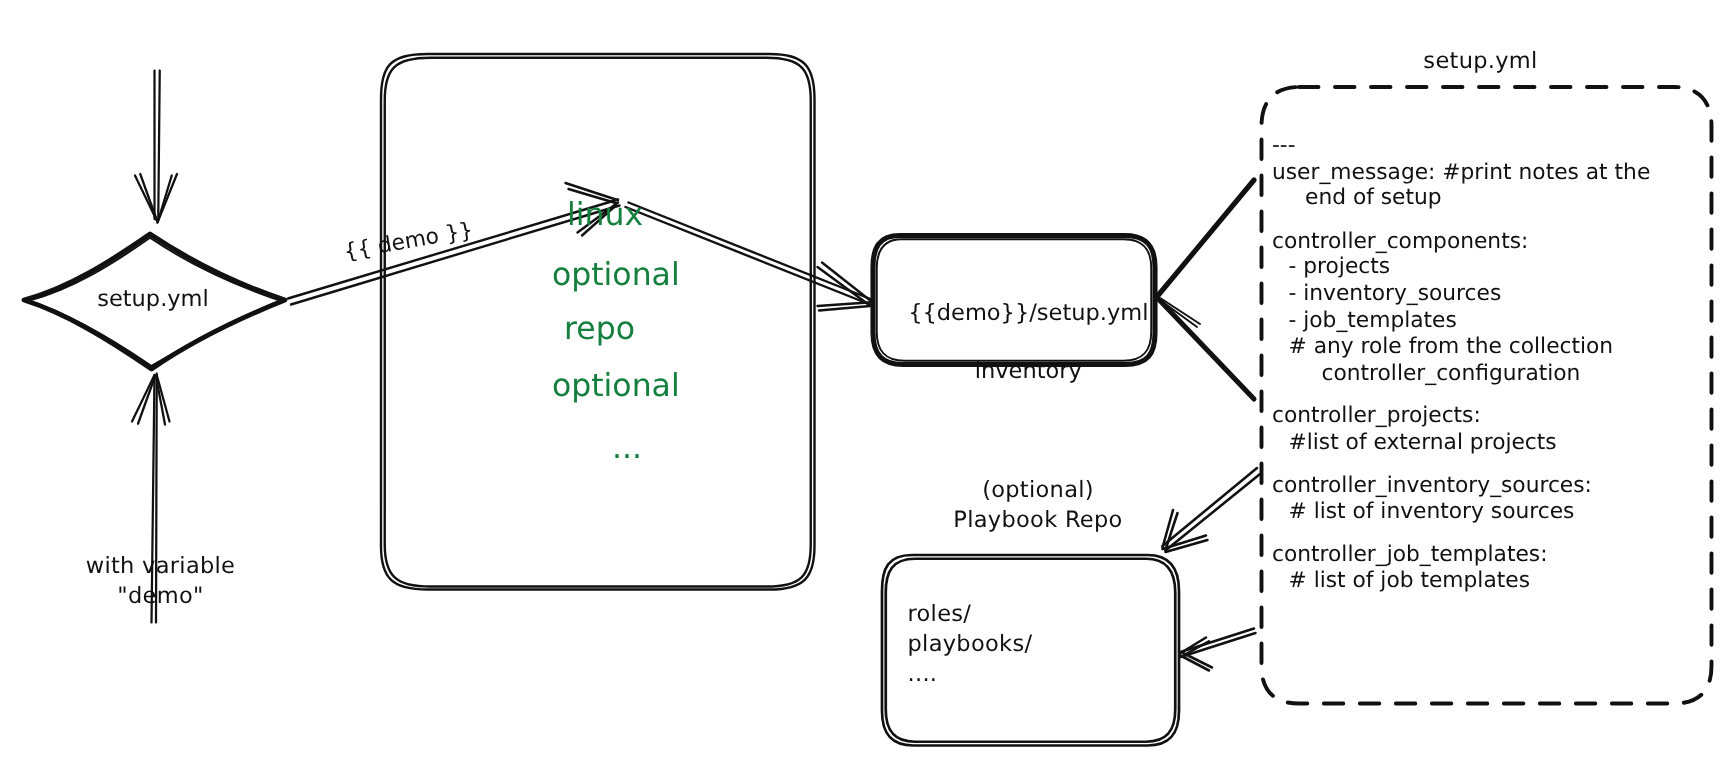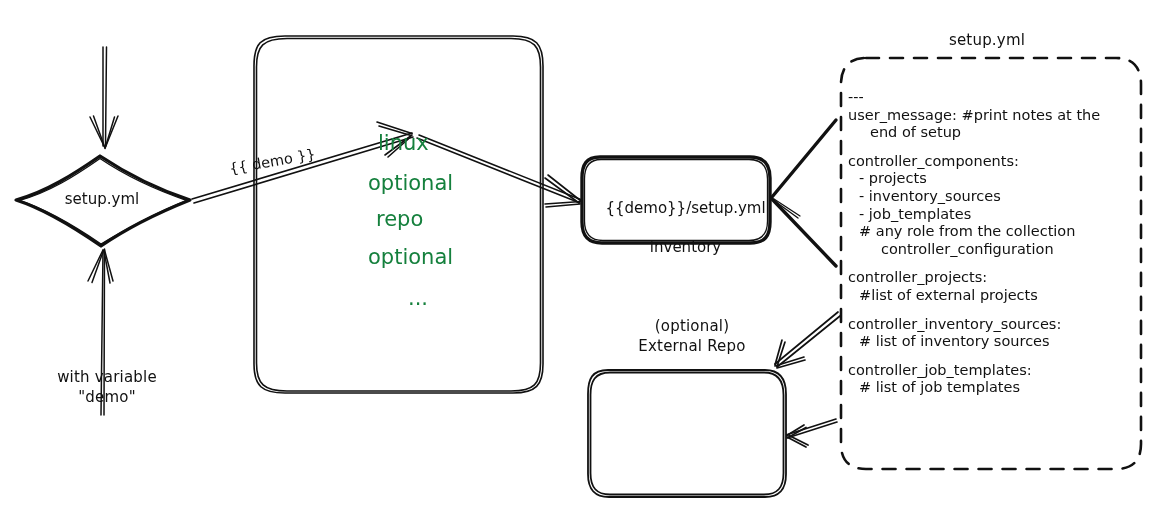--- a/index.html
+++ b/index.html
@@ -197,16 +197,17 @@
   <div class="node-text" style="left:582px; top:179px; width:188px;">
     <span>{{demo}}/setup.yml</span><br>
     <span>inventory</span>
   </div>
 
   <div class="lbl ctr" style="left:932px; top:31px; width:110px;">setup.yml</div>
 
   <div class="yml-body" style="left:848px; top:89px; width:290px;" id="yml-content"><span class="yml-line" style="padding-left: 0px;">---</span><span class="yml-line" style="padding-left: 0px;">user_message: #print notes at the</span><span class="yml-line" style="padding-left: 22px;">end of setup</span><span class="yml-line gap"> </span><span class="yml-line" style="padding-left: 0px;">controller_components:</span><span class="yml-line" style="padding-left: 11px;">- projects</span><span class="yml-line" style="padding-left: 11px;">- inventory_sources</span><span class="yml-line" style="padding-left: 11px;">- job_templates</span><span class="yml-line" style="padding-left: 11px;"># any role from the collection</span><span class="yml-line" style="padding-left: 33px;">controller_configuration</span><span class="yml-line gap"> </span><span class="yml-line" style="padding-left: 0px;">controller_projects:</span><span class="yml-line" style="padding-left: 11px;">#list of external projects</span><span class="yml-line gap"> </span><span class="yml-line" style="padding-left: 0px;">controller_inventory_sources:</span><span class="yml-line" style="padding-left: 11px;"># list of inventory sources</span><span class="yml-line gap"> </span><span class="yml-line" style="padding-left: 0px;">controller_job_templates:</span><span class="yml-line" style="padding-left: 11px;"># list of job templates</span></div>
 
   <div class="lbl ctr" style="left:610px; top:317px; width:164px;">(optional)
-External Repo</div>
-
+Playbook Repo</div>
+
+  <div class="lbl" style="left:605px; top:400px;" id="external-repo-lines"><div>roles/</div><div>playbooks/</div><div>....</div></div>
 
 </div>
 
 </body></html>

